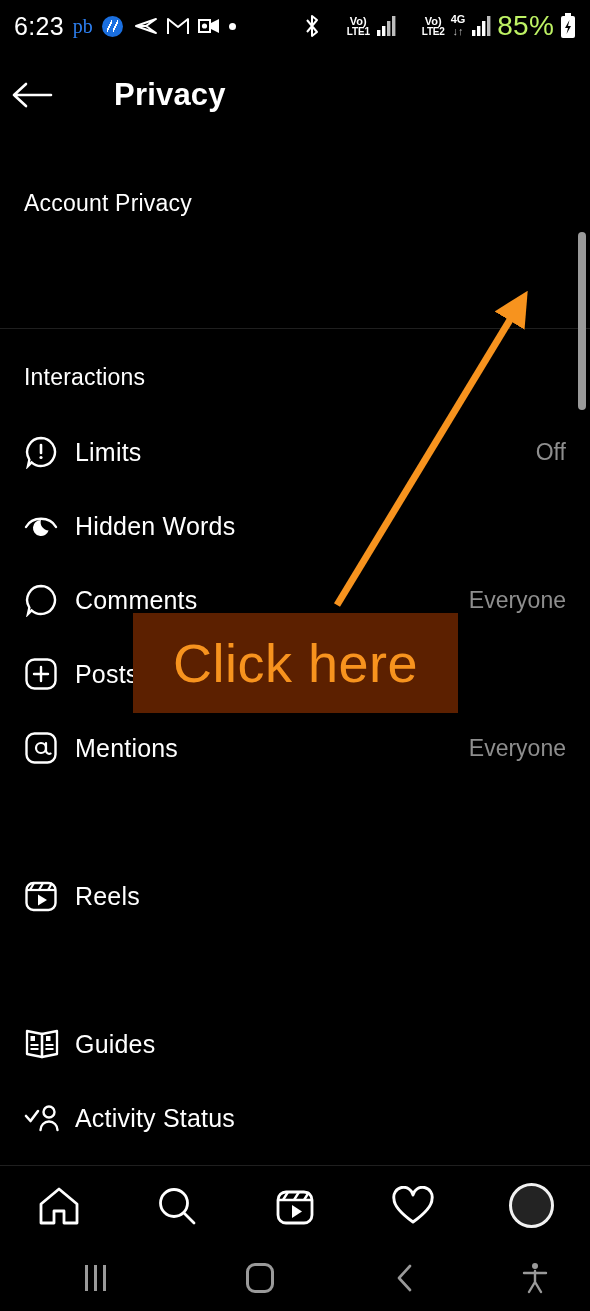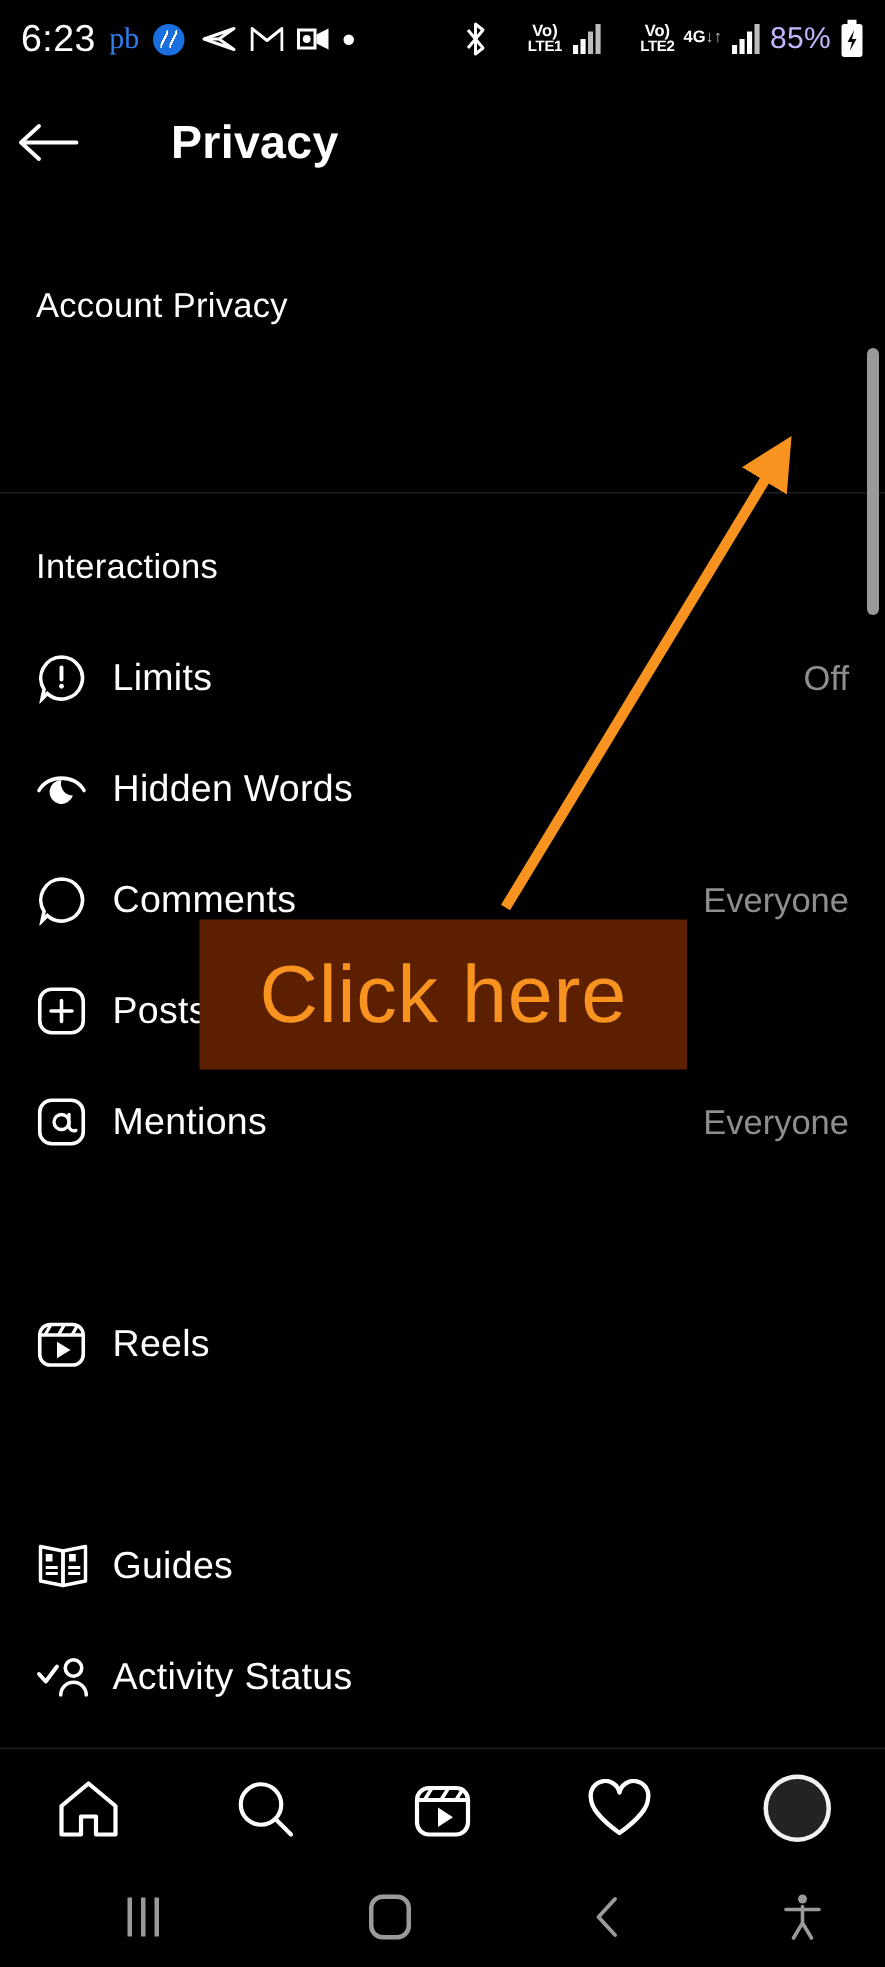--- a/index.html
+++ b/index.html
@@ -31,24 +31,24 @@
       linear-gradient(115deg, transparent 42%, #fff 42%, #fff 58%, transparent 58%),
       linear-gradient(115deg, transparent 42%, #fff 42%, #fff 58%, transparent 58%);
     background-size: 5px 12px; background-position: 0 0, 6px 0;
     background-repeat: no-repeat;
   }
   .ic { display: inline-block; line-height: 0; }
   .sb-dot { width: 7px; height: 7px; border-radius: 50%; background: #fff; }
   .sb-volte { display: flex; flex-direction: column; align-items: center; line-height: 1; margin-left: 20px; }
   .sb-volte b { font-size: 10px; font-weight: bold; color: #fff; letter-spacing: -.2px; }
   .sb-volte i { font-size: 11px; font-style: normal; font-weight: bold; color: #fff; }
-  .sb-4g { display: flex; flex-direction: row; align-items: center; line-height: 1.05; }
+  .sb-4g { display: flex; flex-direction: column; align-items: center; line-height: 1.05; }
   .sb-4g b { font-size: 11px; font-weight: bold; color: #fff; }
   .sb-4g span { font-size: 11px; color: #bdbdbd; }
-  .sb-batt { color: #c4b5fd; font-size: 20px; letter-spacing: .2px; }
+  .sb-batt { color: #bef264; font-size: 28px; letter-spacing: .2px; }
 
   
   .header {
     position: absolute; top: 60px; left: 0; width: 590px; height: 70px;
     display: flex; align-items: center;
   }
   .back-btn { width: 64px; display: flex; justify-content: center; align-items: center; cursor: pointer; }
   .page-title { color: #fff; font-size: 31px; font-weight: bold; letter-spacing: .2px; margin-left: 50px; }
 
   

